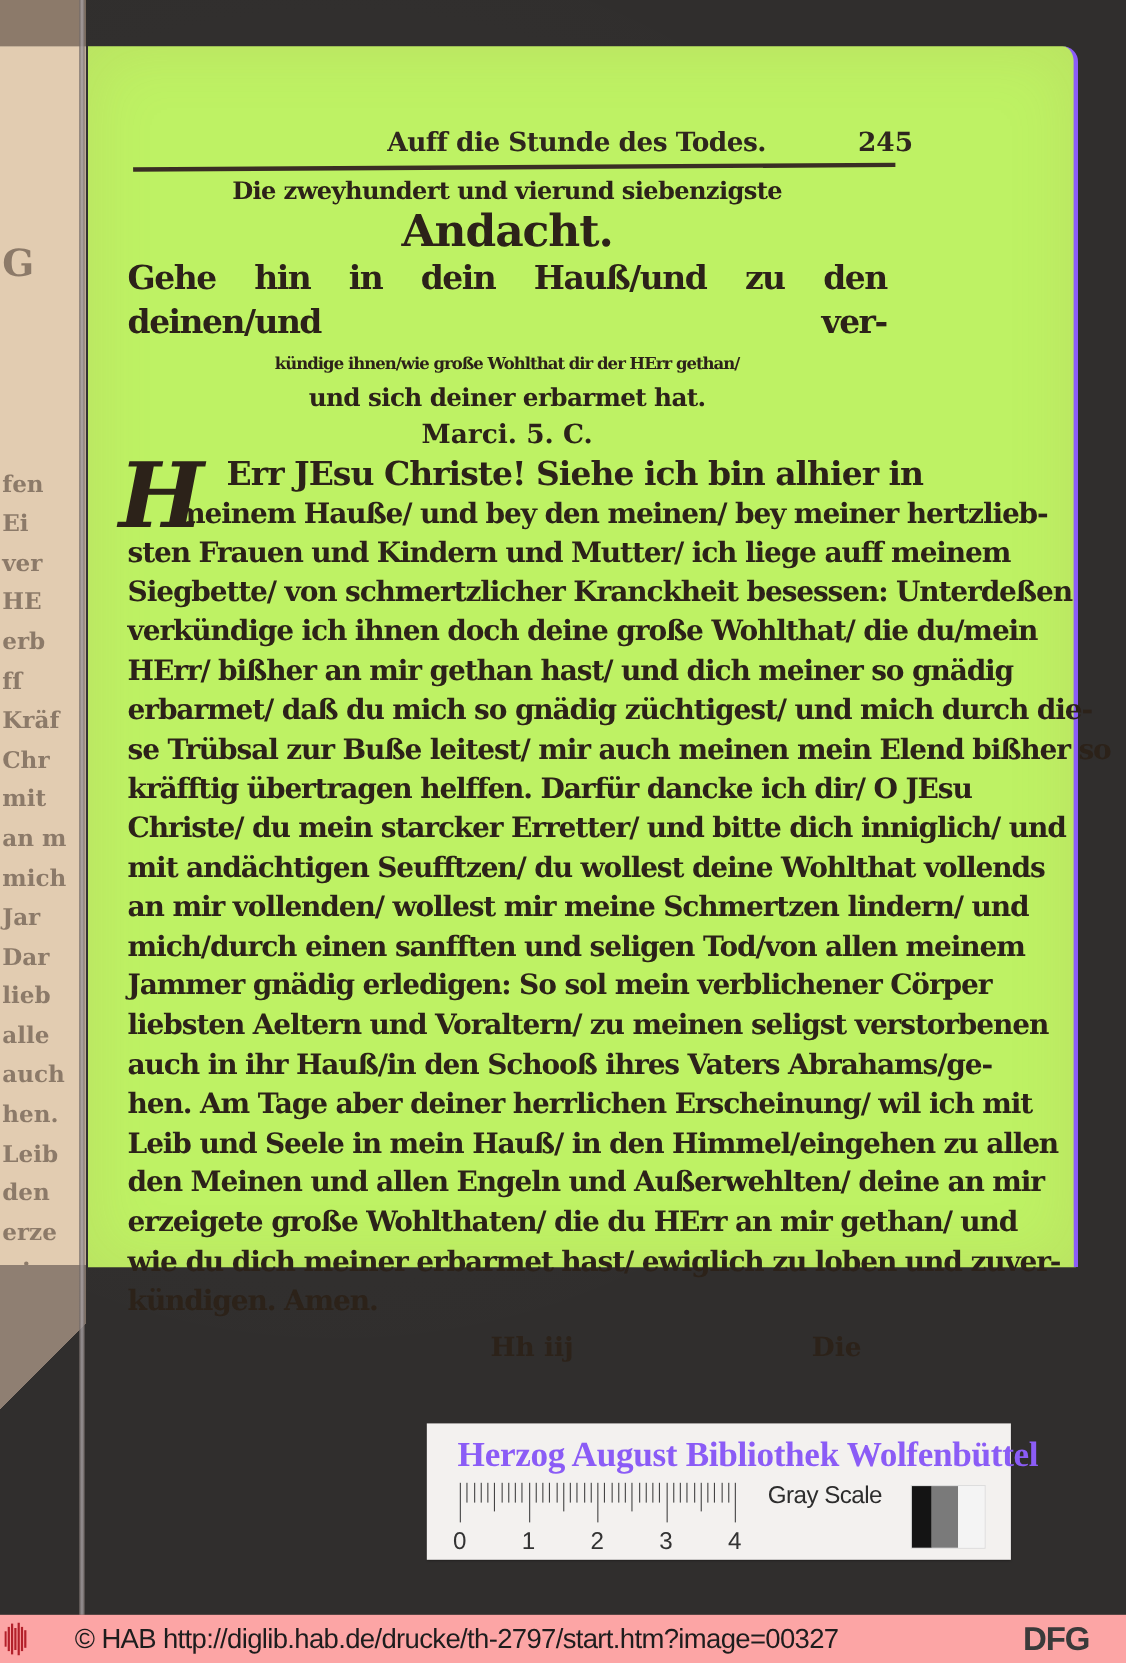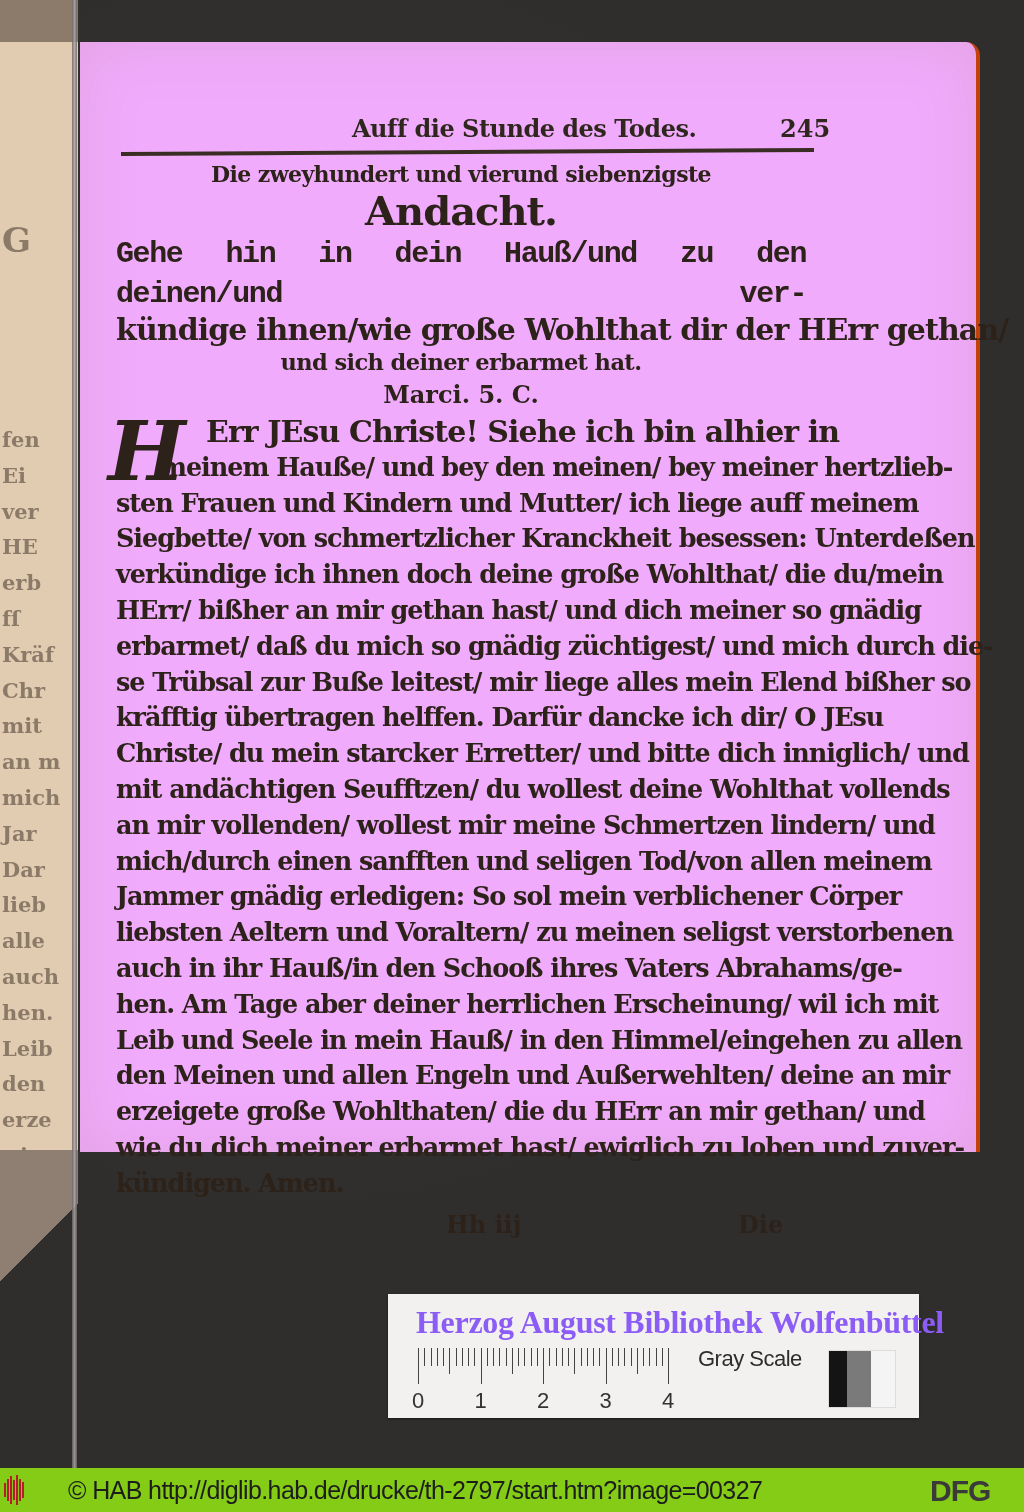--- a/index.html
+++ b/index.html
@@ -35,22 +35,22 @@
     white-space: nowrap;
   }
   .gutter-line {
     position: absolute; left: 72px; top: 0; width: 5px; height: 1468px;
     background: linear-gradient(90deg, #6d6461, #a9a3a6 50%, #6d6461);
     opacity: 0.85;
   }
   
   .page {
     position: absolute; left: 80px; top: 42px; width: 896px; height: 1110px;
-    background: #f0abfc;
-    border-right: 4px solid #c2410c;
+    background: #bef264;
+    border-right: 4px solid #8b5cf6;
     border-top-right-radius: 14px;
     box-shadow: inset 0 0 60px rgba(160,120,80,0.15);
   }
   .running-head {
     position: absolute; left: 40px; top: 72px; width: 700px; height: 34px;
   }
   .running-title {
     position: absolute; left: 232px; top: 0; font-size: 24px; font-weight: bold;
     color: #2f261e; font-family: "DejaVu Serif", serif; letter-spacing: -0.5px;
   }
@@ -62,22 +62,22 @@
     position: absolute; left: 41px; top: 146px; width: 693px; height: 4px;
     background: #3a2e24; transform: rotate(-0.35deg);
   }
   .text-block {
     position: absolute; left: 36px; top: 152px; width: 690px;
     color: #2c2219; font-family: "DejaVu Serif", serif; font-weight: bold;
   }
   .center-line { text-align: center; white-space: nowrap; }
   .ordinal { font-size: 22px; line-height: 28px; margin-top: 4px; letter-spacing: -0.6px; }
   .andacht { font-size: 40px; line-height: 46px; margin-top: 0; letter-spacing: -1px; }
-  .verse-1 { font-size: 30px; line-height: 40px; letter-spacing: -1.4px; text-align: justify; text-align-last: justify; font-family: Liberation Mono, monospace; }
-  .verse-2 { font-size: 30px; line-height: 32px; letter-spacing: -0.9px; text-align: center; }
+  .verse-1 { font-size: 30px; line-height: 40px; letter-spacing: -1.4px; text-align: justify; text-align-last: justify; }
+  .verse-2 { font-size: 15px; line-height: 32px; letter-spacing: -0.9px; text-align: center; }
   .verse-3 { font-size: 22.5px; line-height: 32px; letter-spacing: -0.6px; }
   .verse-ref { font-size: 24px; line-height: 34px; }
   .body-para { margin-top: 2px; position: relative; }
   .body-line {
     font-size: 25.5px; line-height: 35.8px; letter-spacing: -1.05px;
     white-space: nowrap; text-align: justify; text-align-last: justify;
     display: block; width: 690px;
   }
   .body-line.first { padding-left: 90px; width: 600px; font-size: 30px; letter-spacing: -0.9px; }
   .body-line.second { padding-left: 44px; width: 646px; }
@@ -112,21 +112,21 @@
   }
   .swatches {
     position: absolute; left: 440px; top: 56px; width: 66px; height: 56px; border: 1px solid #ddd;
     display: flex;
   }
   .swatch { height: 100%; }
 
   
   .footer {
     position: absolute; left: 0; top: 1468px; width: 1024px; height: 44px;
-    background: #84cc16;
+    background: #fca5a5;
   }
   .hab-logo { position: absolute; left: 4px; top: 7px; width: 22px; height: 30px; }
   .footer-text {
     position: absolute; left: 68px; top: 8px; font-family: "Liberation Sans", sans-serif;
     font-size: 25px; color: #1d1d1d; white-space: nowrap; letter-spacing: -0.6px;
   }
   .dfg-logo {
     position: absolute; left: 930px; top: 6px; font-family: "Liberation Sans", sans-serif;
     font-weight: bold; font-size: 30px; color: #3a3a3a; letter-spacing: -1px;
   }
@@ -181,21 +181,21 @@
 
     <div class="body-para">
       <span class="drop-cap">H</span>
       <span class="body-line first">Err JEsu Christe! Siehe ich bin alhier in</span>
       <span class="body-line second">meinem Hauße/ und bey den meinen/ bey meiner hertzlieb-</span>
       <span class="body-line">sten Frauen und Kindern und Mutter/ ich liege auff meinem</span>
       <span class="body-line">Siegbette/ von schmertzlicher Kranckheit besessen: Unterdeßen</span>
       <span class="body-line">verkündige ich ihnen doch deine große Wohlthat/ die du/mein</span>
       <span class="body-line">HErr/ bißher an mir gethan hast/ und dich meiner so gnädig</span>
       <span class="body-line">erbarmet/ daß du mich so gnädig züchtigest/ und mich durch die-</span>
-      <span class="body-line">se Trübsal zur Buße leitest/ mir liege alles mein Elend bißher so</span>
+      <span class="body-line">se Trübsal zur Buße leitest/ mir auch meinen mein Elend bißher so</span>
       <span class="body-line">kräfftig übertragen helffen.   Darfür dancke ich dir/ O JEsu</span>
       <span class="body-line">Christe/ du mein starcker Erretter/ und bitte dich inniglich/ und</span>
       <span class="body-line">mit andächtigen Seufftzen/ du wollest deine Wohlthat vollends</span>
       <span class="body-line">an mir vollenden/ wollest mir meine Schmertzen lindern/ und</span>
       <span class="body-line">mich/durch einen sanfften und seligen Tod/von allen meinem</span>
       <span class="body-line">Jammer gnädig  erledigen: So sol mein verblichener Cörper</span>
       <span class="body-line">liebsten Aeltern und Voraltern/ zu meinen seligst verstorbenen</span>
       <span class="body-line">auch in ihr Hauß/in den Schooß ihres Vaters Abrahams/ge-</span>
       <span class="body-line">hen. Am Tage aber deiner herrlichen Erscheinung/ wil ich mit</span>
       <span class="body-line">Leib und Seele in mein Hauß/ in den Himmel/eingehen zu allen</span>

